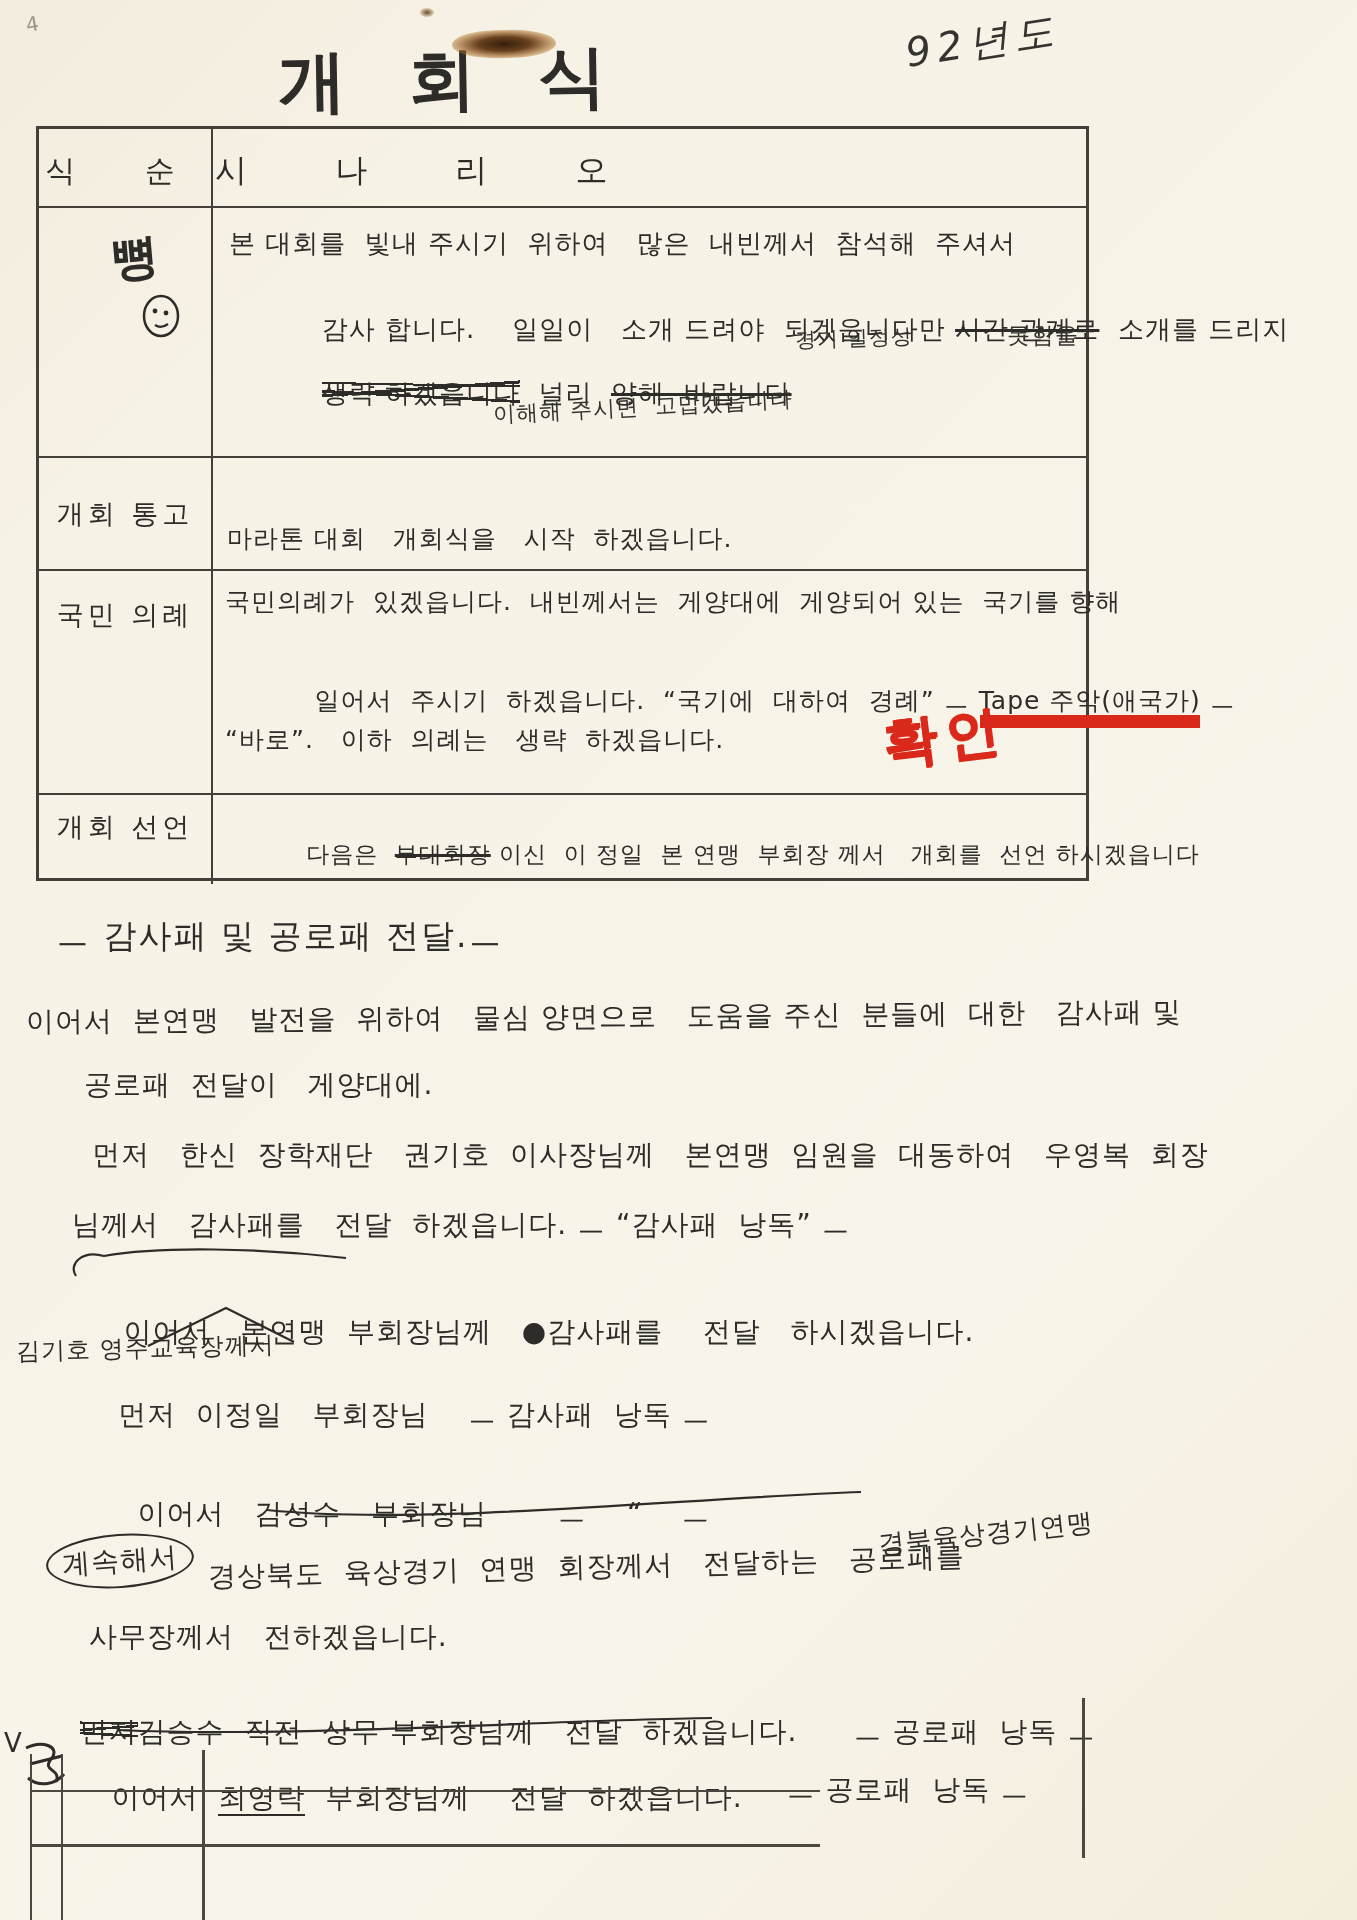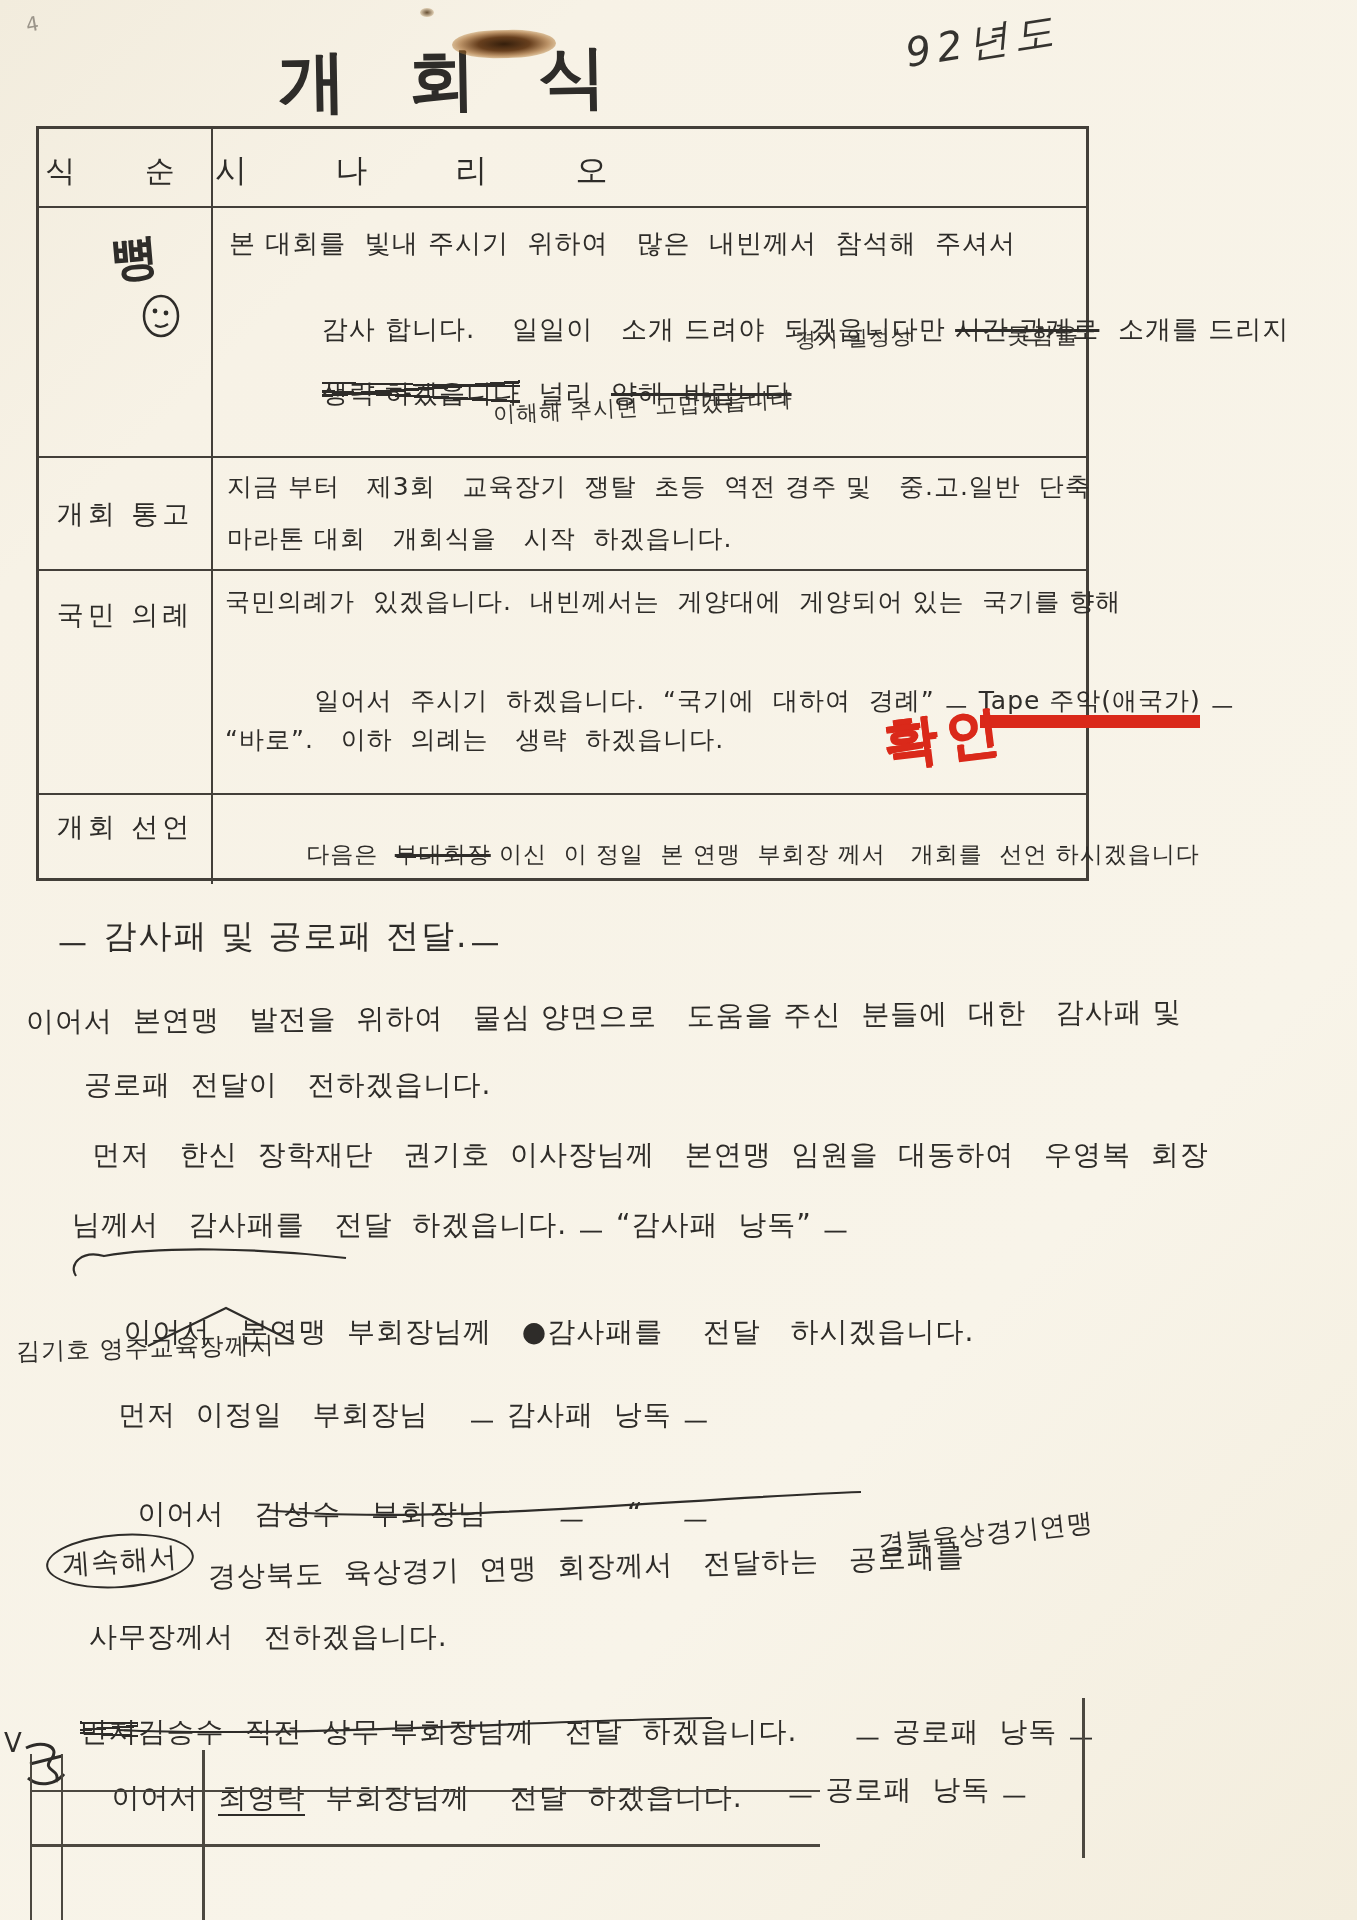--- a/index.html
+++ b/index.html
@@ -98,21 +98,20 @@
         </div>
         <div class="small-note hw" style="left:278px;top:184px;font-size:22px;transform:rotate(-3deg);">이해해 주시면  고맙겠읍니다</div>
       </div>
     </div>
 
     <div class="trow r-announce">
       <div class="tlabel">
         <div class="lab-txt" style="top:38px;font-size:27px;">개회 통고</div>
       </div>
       <div class="tcontent">
-        <div class="line hw" style="left:12px;top:12px;font-size:25px;">지금 부터   제3회   교육장기  쟁탈  초등  역전 경주 및   중.고.일반  단축</div>
         <div class="line hw" style="left:12px;top:64px;font-size:25px;">마라톤 대회   개회식을   시작  하겠읍니다.</div>
       </div>
     </div>
 
     <div class="trow r-ritual">
       <div class="tlabel">
         <div class="lab-txt" style="top:26px;font-size:27px;">국민 의례</div>
       </div>
       <div class="tcontent">
         <div class="line hw" style="left:10px;top:14px;font-size:25px;">국민의례가  있겠읍니다.  내빈께서는  게양대에  게양되어 있는  국기를 향해</div>
@@ -131,21 +130,21 @@
       <div class="tcontent">
         <div class="line hw" style="left:8px;top:18px;font-size:23px;">
           <span>다음은  </span><span class="strike">부대회장</span><span> 이신  이 정일  본 연맹  부회장 께서   개회를  선언 하시겠읍니다</span>
         </div>
       </div>
     </div>
   </div>
 
   <div class="abs heading hw">ㅡ 감사패 및 공로패 전달.ㅡ</div>
   <div class="abs fs hw" style="left:26px;top:998px;transform:rotate(-0.5deg);">이어서  본연맹   발전을  위하여   물심 양면으로   도움을 주신  분들에  대한   감사패 및</div>
-  <div class="abs fs hw" style="left:84px;top:1066px;">공로패  전달이   전하겠읍니다.</div>
+  <div class="abs fs hw" style="left:84px;top:1066px;">공로패  전달이   게양대에.</div>
   <div class="abs fs hw" style="left:92px;top:1136px;">먼저   한신  장학재단   권기호  이사장님께   본연맹  임원을  대동하여   우영복  회장</div>
   <div class="abs fs hw" style="left:72px;top:1206px;">님께서   감사패를   전달  하겠읍니다. ㅡ “감사패  낭독” ㅡ</div>
 
   <svg class="abs mark" style="left:70px;top:1244px;" width="280" height="36" viewBox="0 0 280 36">
     <path d="M6 32 C-2 20 12 6 34 12 C90 2 190 4 276 14" fill="none" stroke="#2e2c29" stroke-width="2.2"></path>
   </svg>
 
   <div class="abs fs hw" style="left:84px;top:1280px;">
     <span>이어서   </span><span>본연맹  부회장님께</span><span>   ●감사패를    전달   하시겠읍니다.</span>
   </div>

